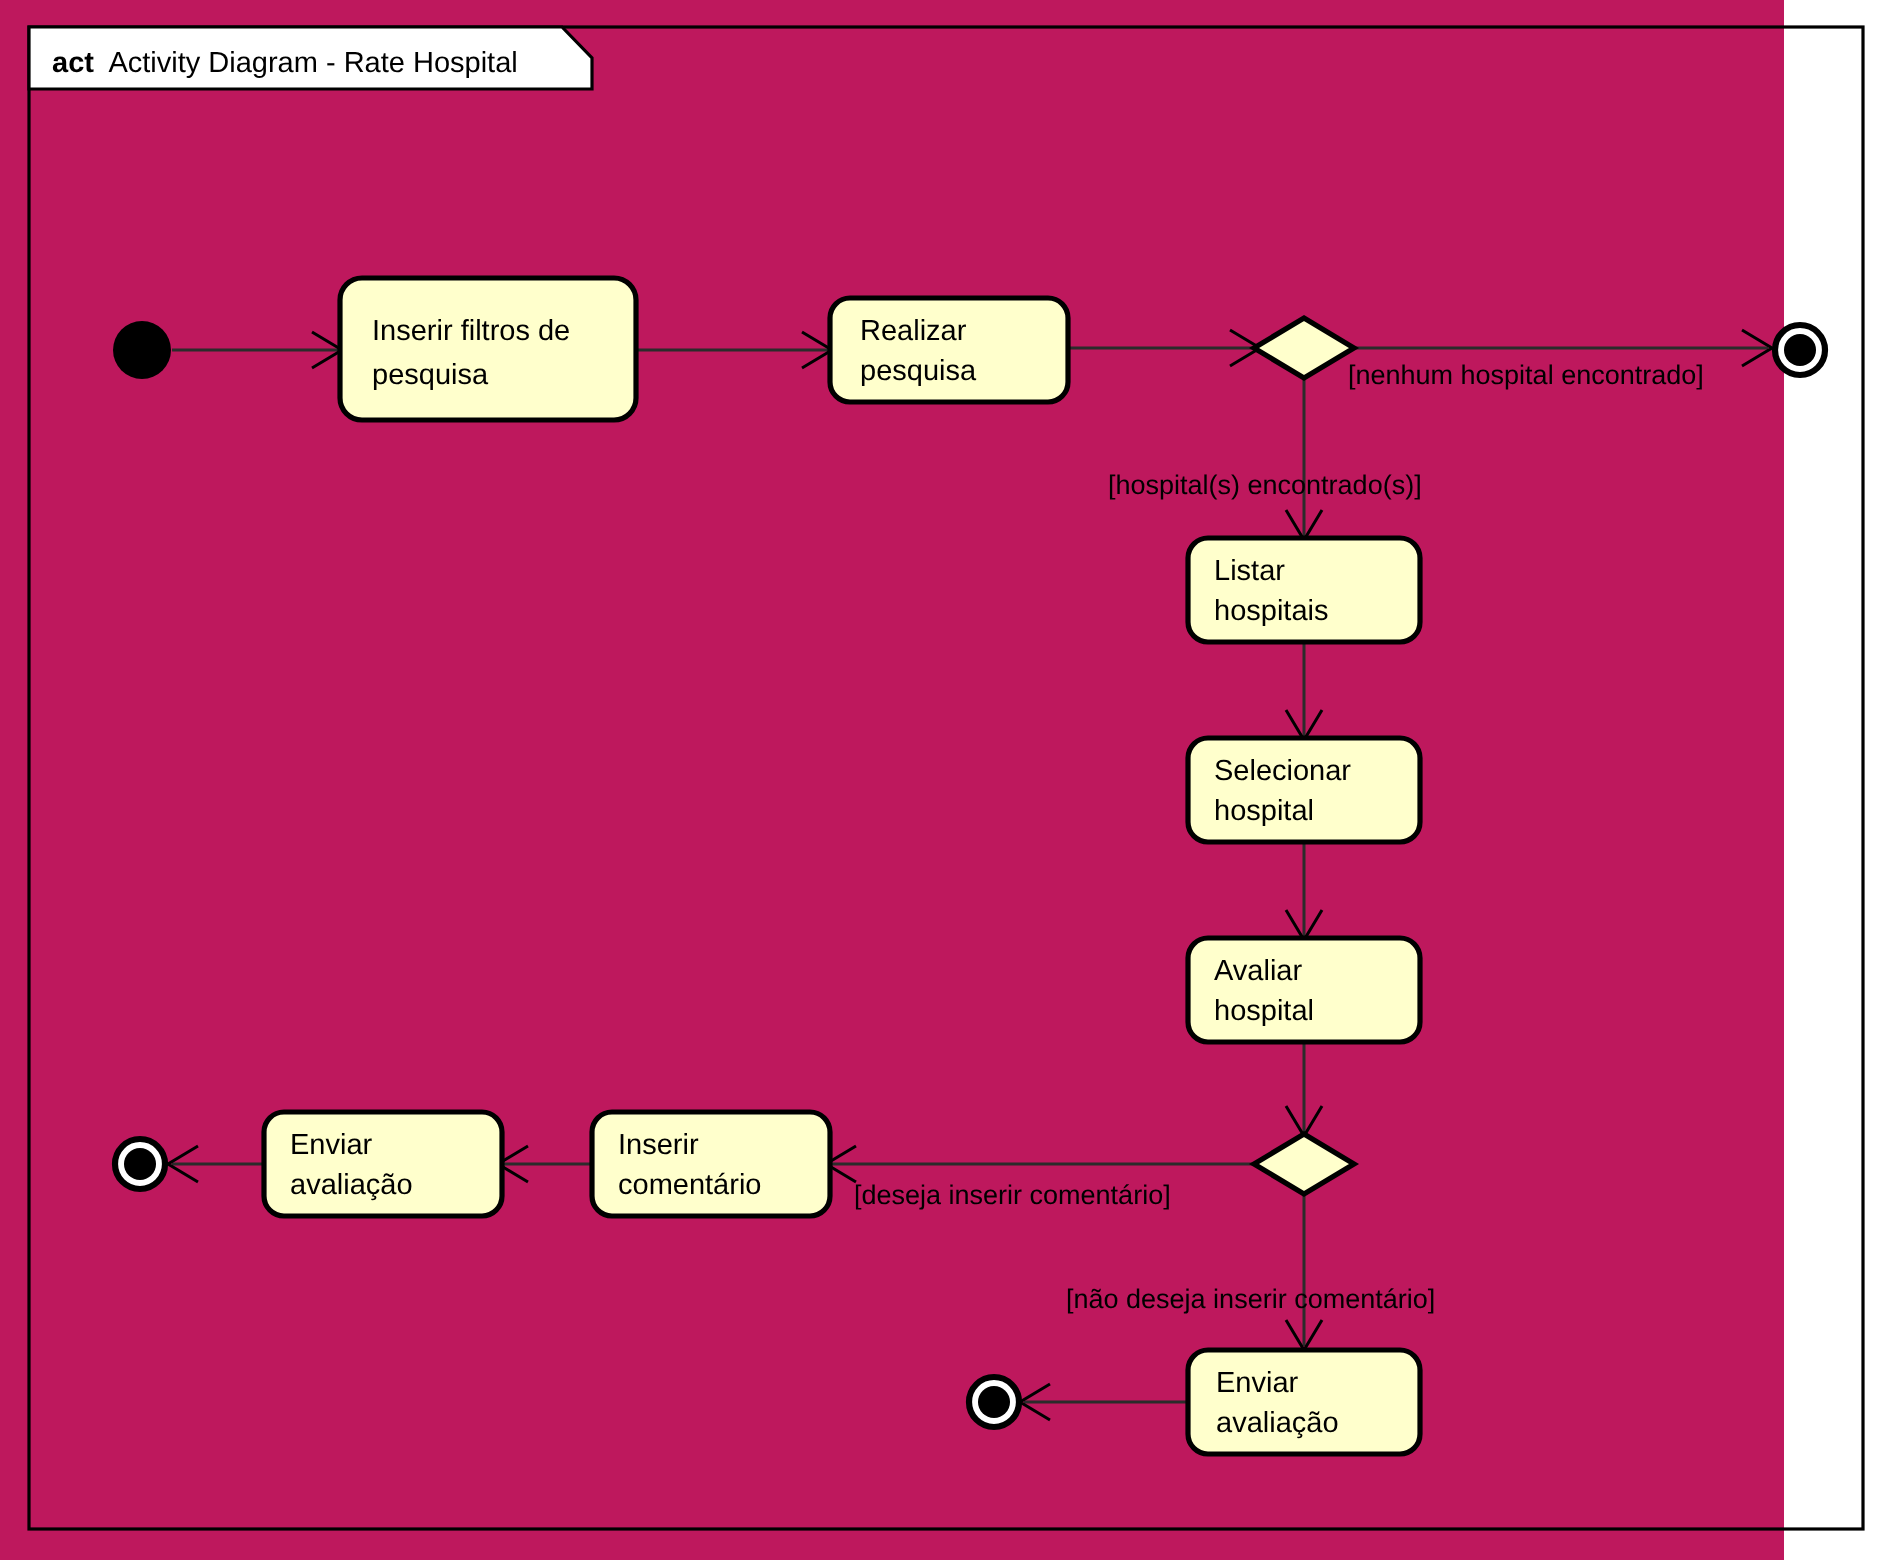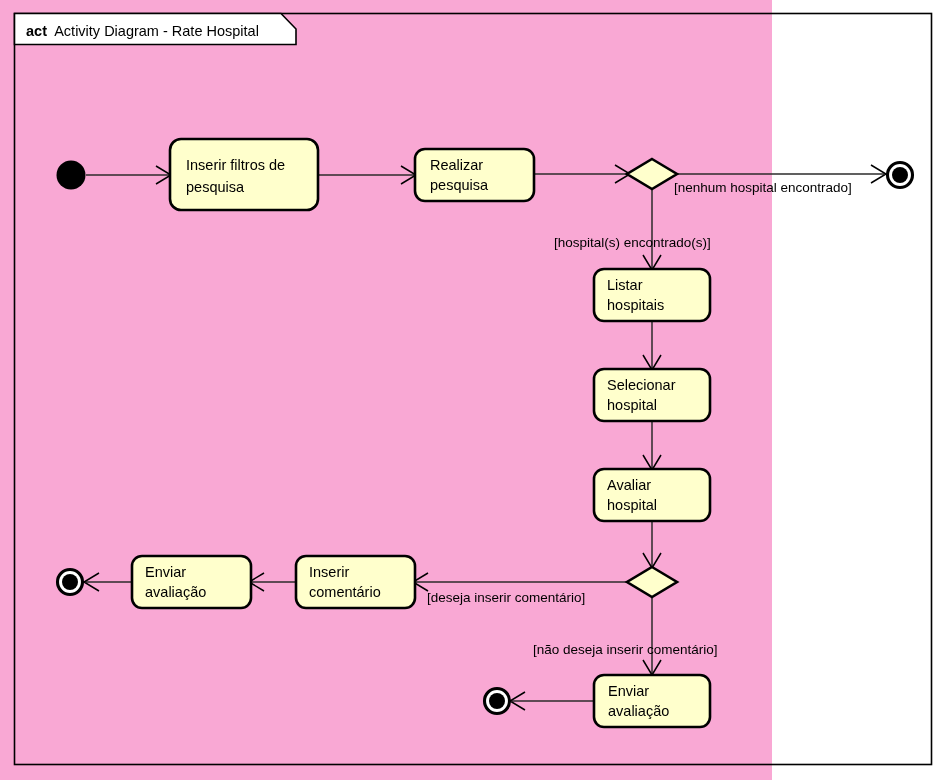--- a/index.html
+++ b/index.html
@@ -8,23 +8,23 @@
     background: #ffffff;
   }
   body {
     width: 946px;
     height: 780px;
     font-family: "Liberation Sans", sans-serif;
     overflow: hidden;
   }
   #canvas {
     position: relative;
-    width: 772px;
+    width: 892px;
     height: 780px;
-    background: #f9a8d4;
+    background: #be185d;
   }
   svg#diagram {
     position: absolute;
     left: 0;
     top: 0;
   }
   .frame-rect {
     fill: none;
     stroke: #000000;
     stroke-width: 1.6;

